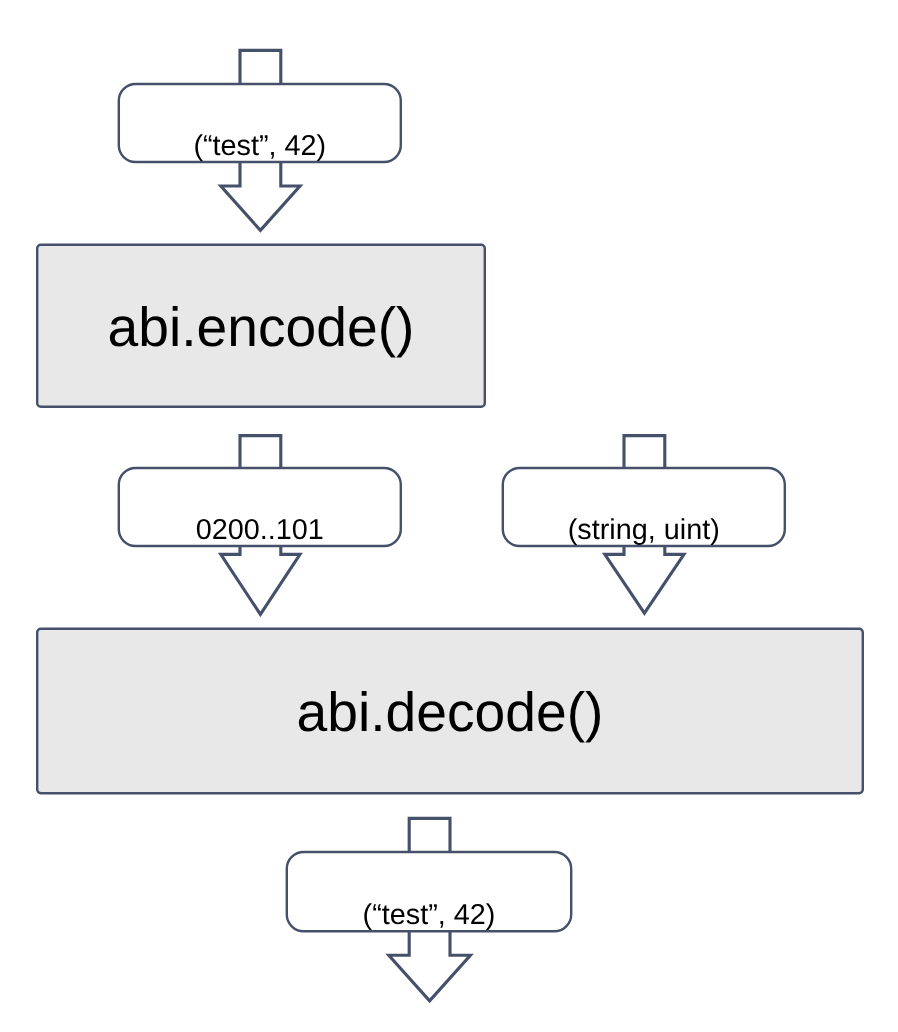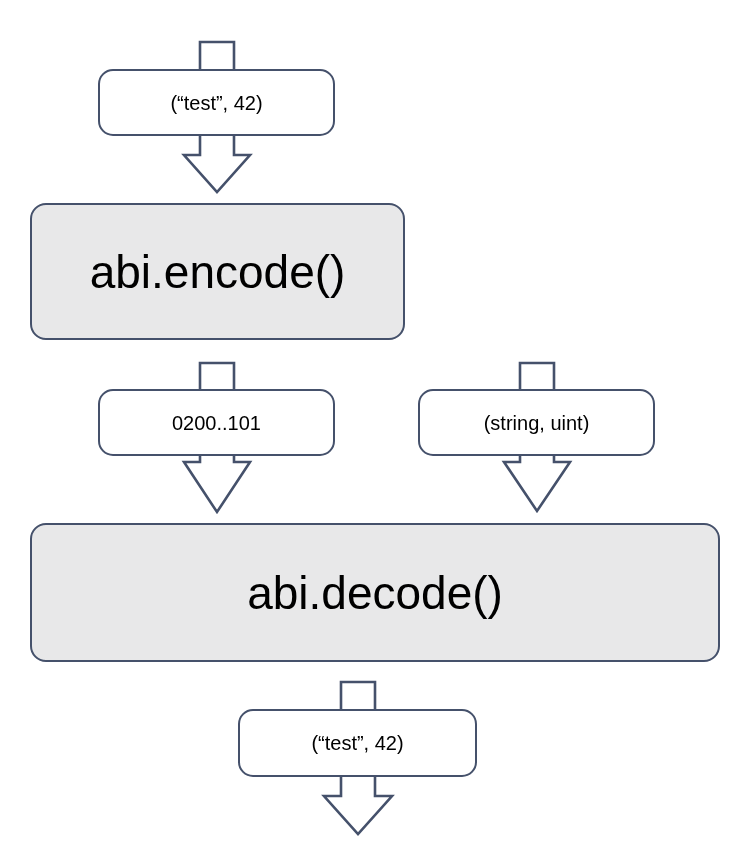--- a/index.html
+++ b/index.html
@@ -39,25 +39,26 @@
     align-items: center;
     justify-content: center;
     color: var(--text);
     background: var(--pill_fill);
     border: 2.4px solid var(--stroke);
     text-align: center;
     white-space: nowrap;
   }
   .pill {
     border-radius: 15px;
-    font-size: 20px;
+    font-size: 24px;
     line-height: 1;
+    align-items: flex-end;
   }
   .fnbox {
-    border-radius: 16px;
+    border-radius: 4px;
     border-width: 2.6px;
     background: var(--box_fill);
     font-size: 46px;
     line-height: 1;
   }
 
   
   #pill-input   { left:  98px; top:  69px; width: 237px; height: 67px; }
   #box-encode   { left:  30px; top: 203px; width: 375px; height: 137px; }
   #pill-bytes   { left:  98px; top: 389px; width: 237px; height: 67px; }

